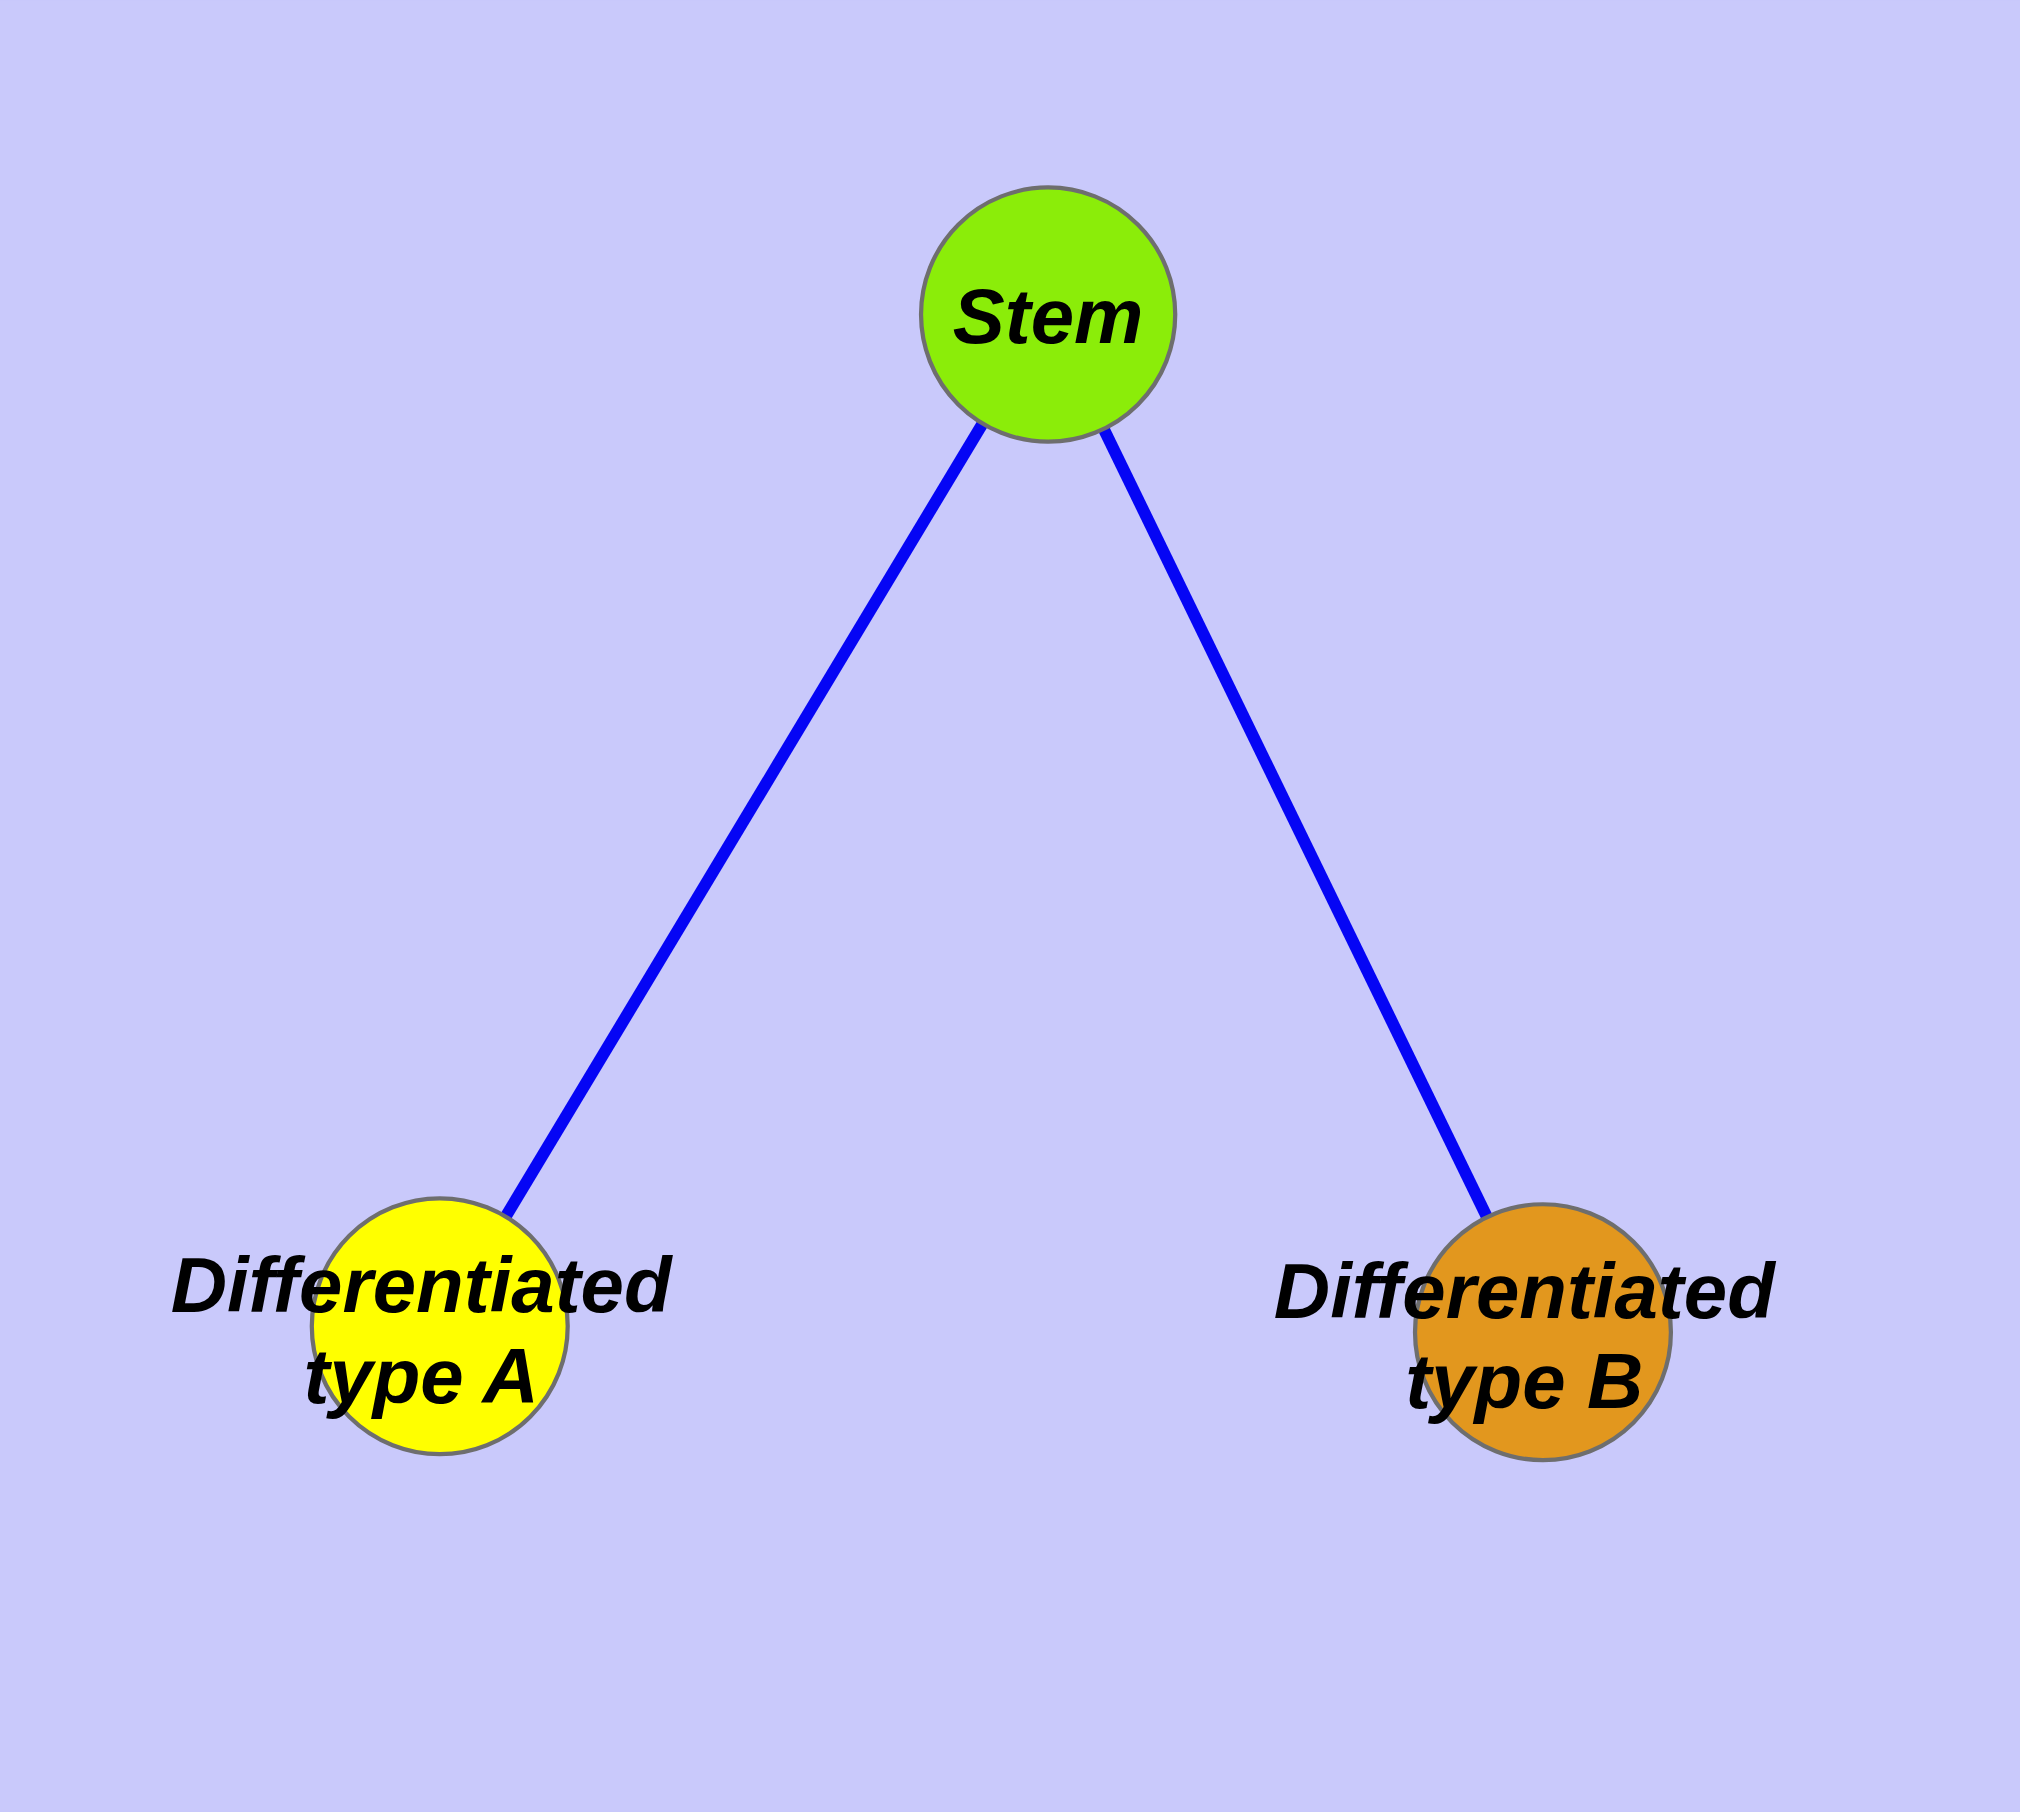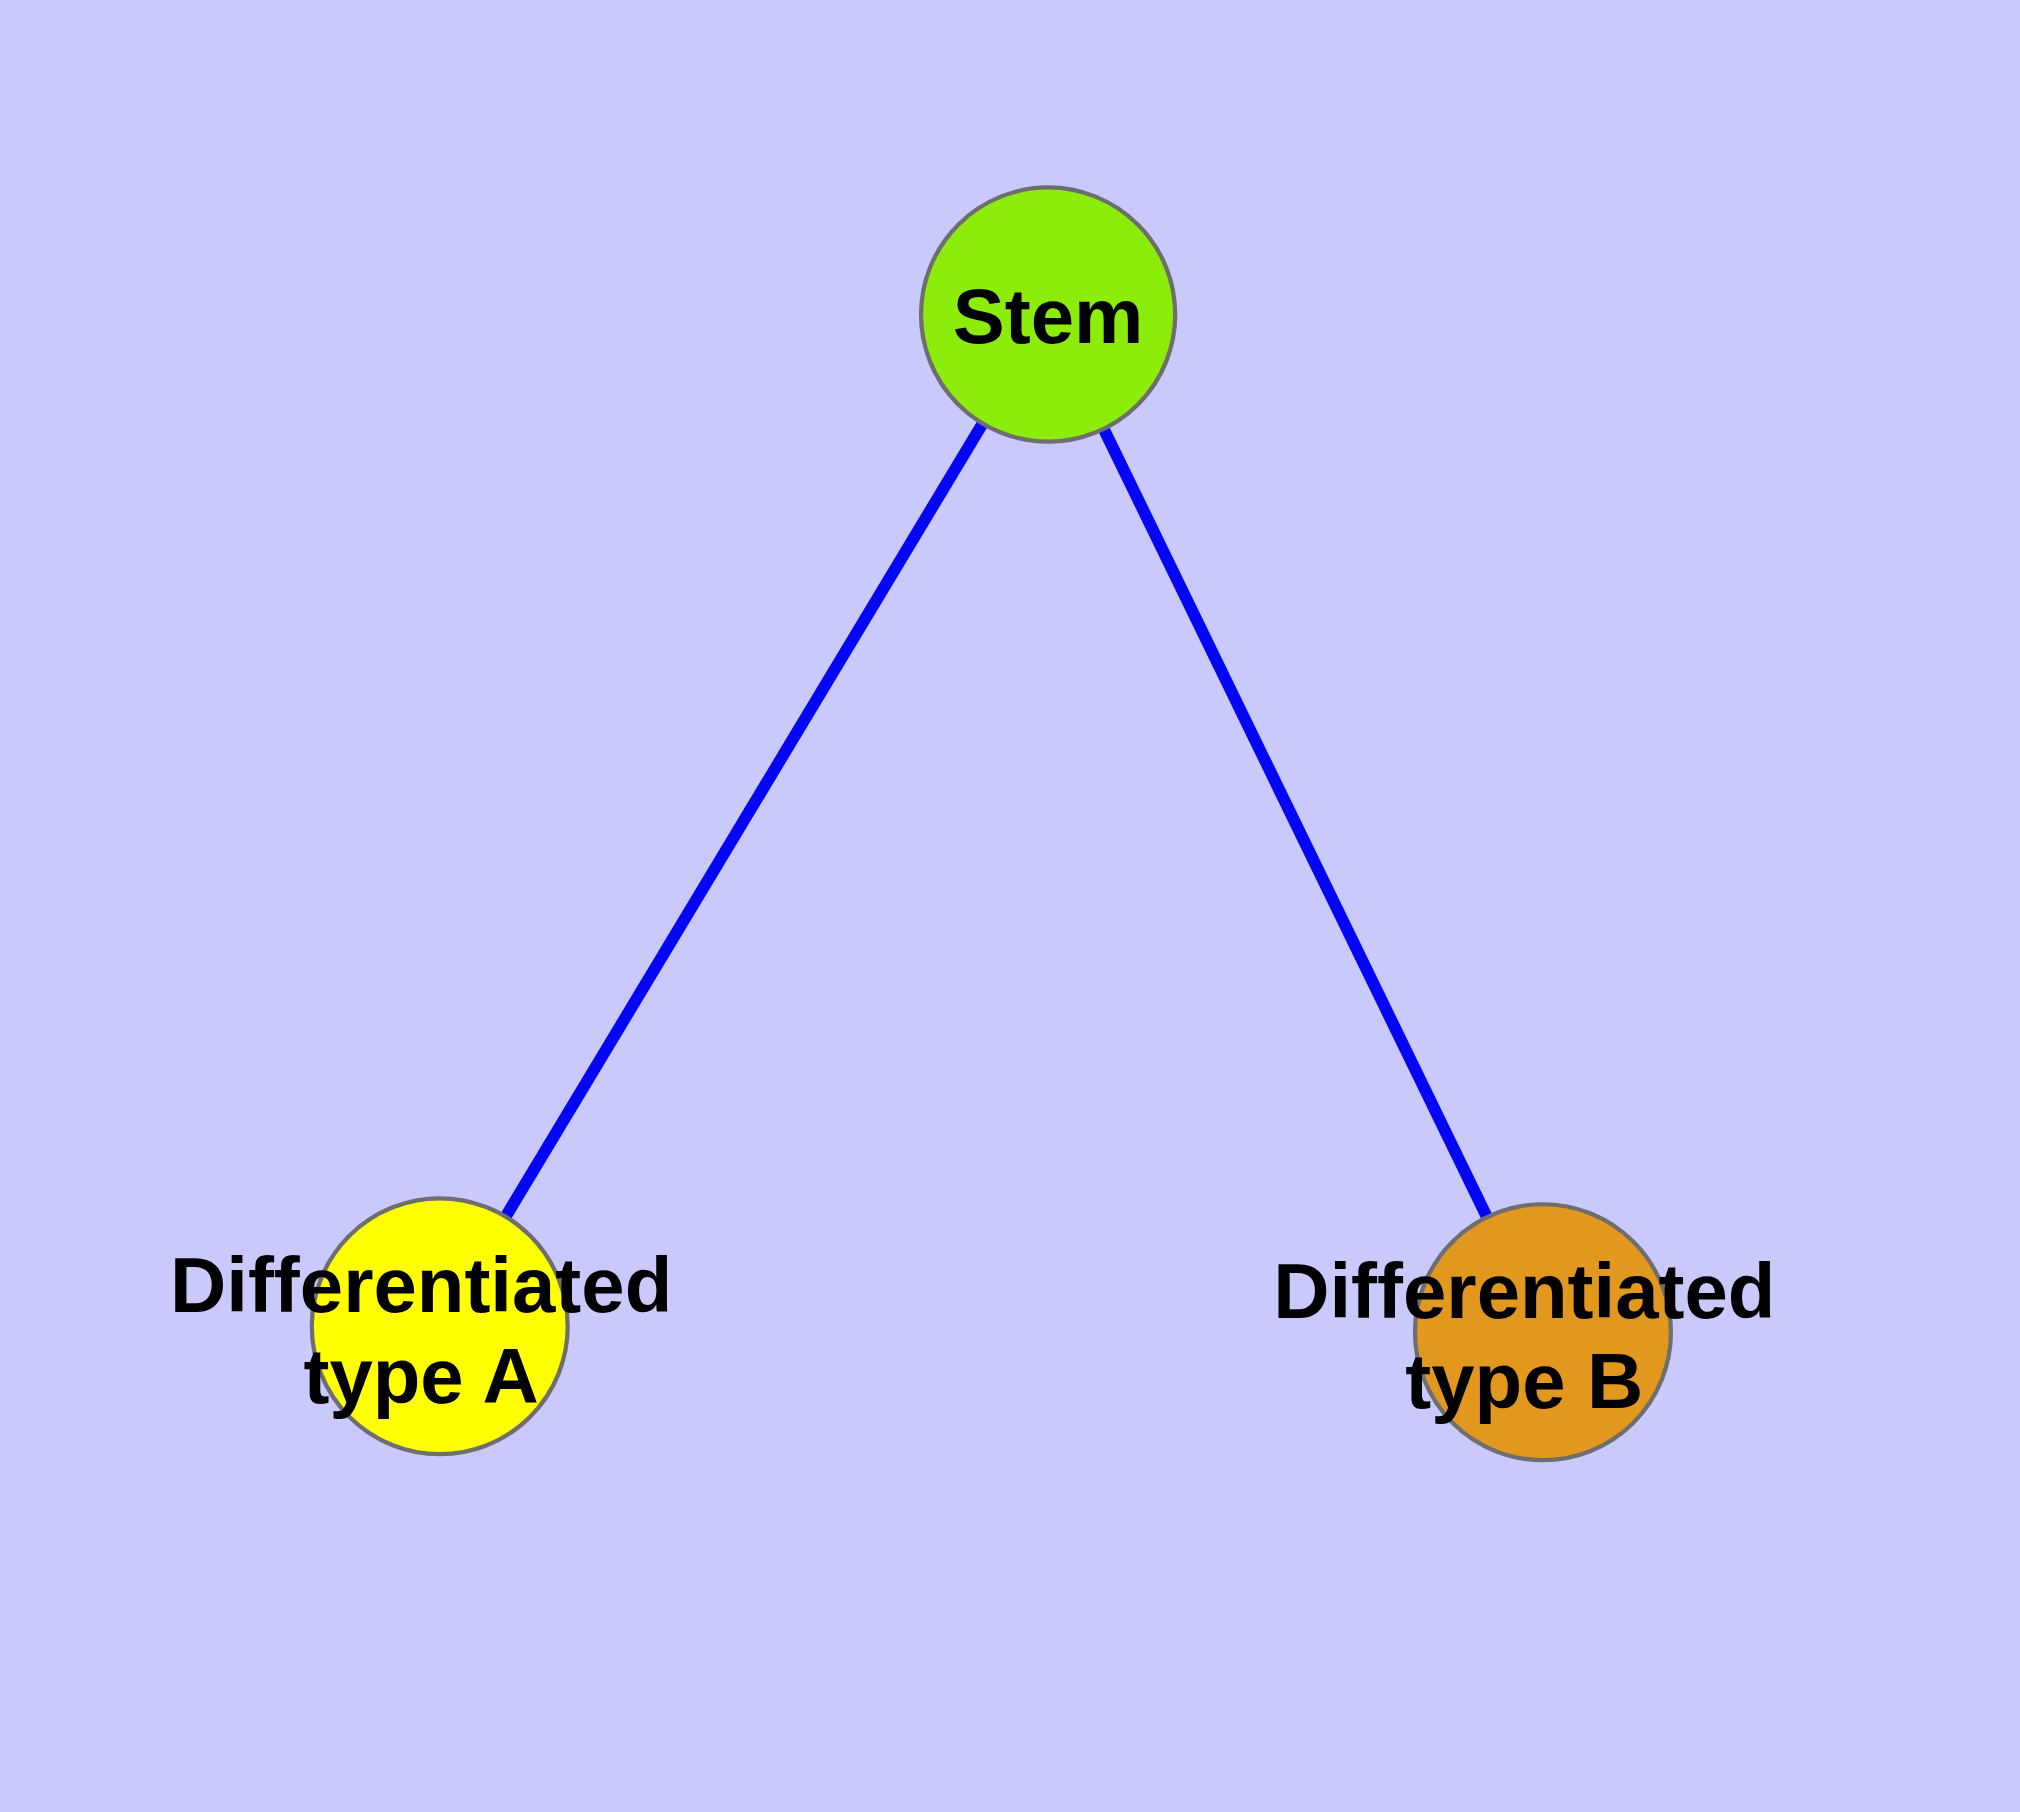--- a/index.html
+++ b/index.html
@@ -9,20 +9,21 @@
     height: 100%;
     background: #c9c9fb;
     overflow: hidden;
     font-family: "Liberation Sans", sans-serif;
   }
   .stage {
     position: relative;
     width: 100vw;
     height: 100vh;
     max-width: 100%;
+    font-style: italic;
   }
   svg.graph {
     display: block;
     width: 100%;
     height: 100%;
   }
   .node-circle {
     stroke-width: 5px;
   }
   .edge-line {

